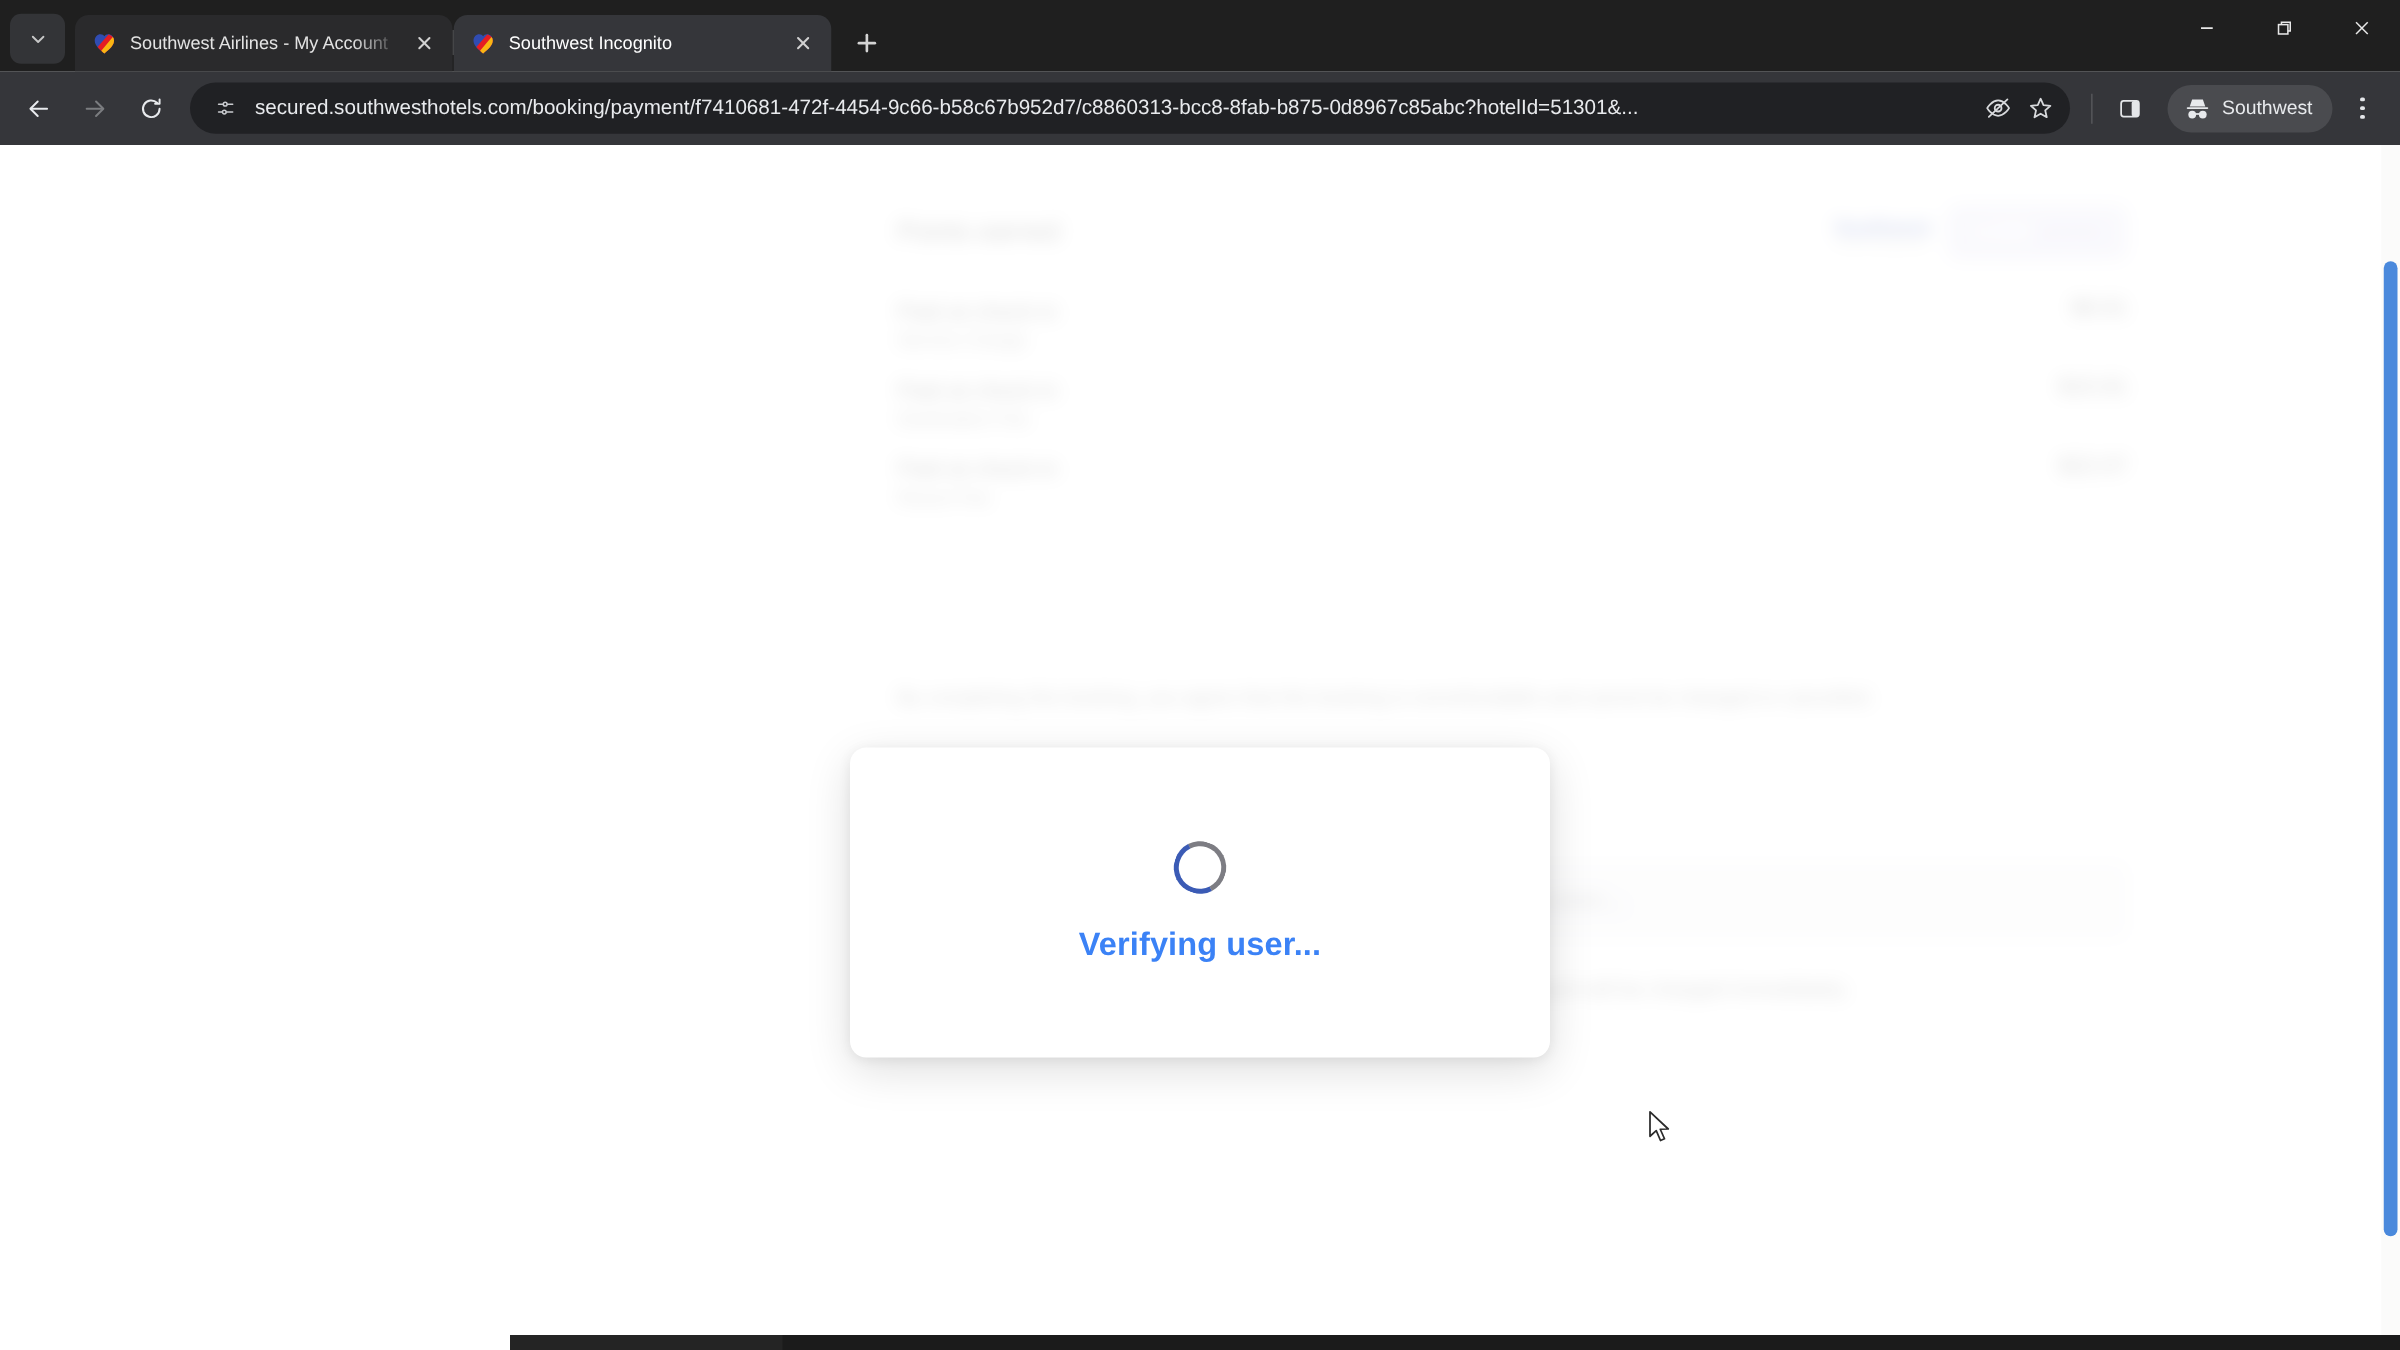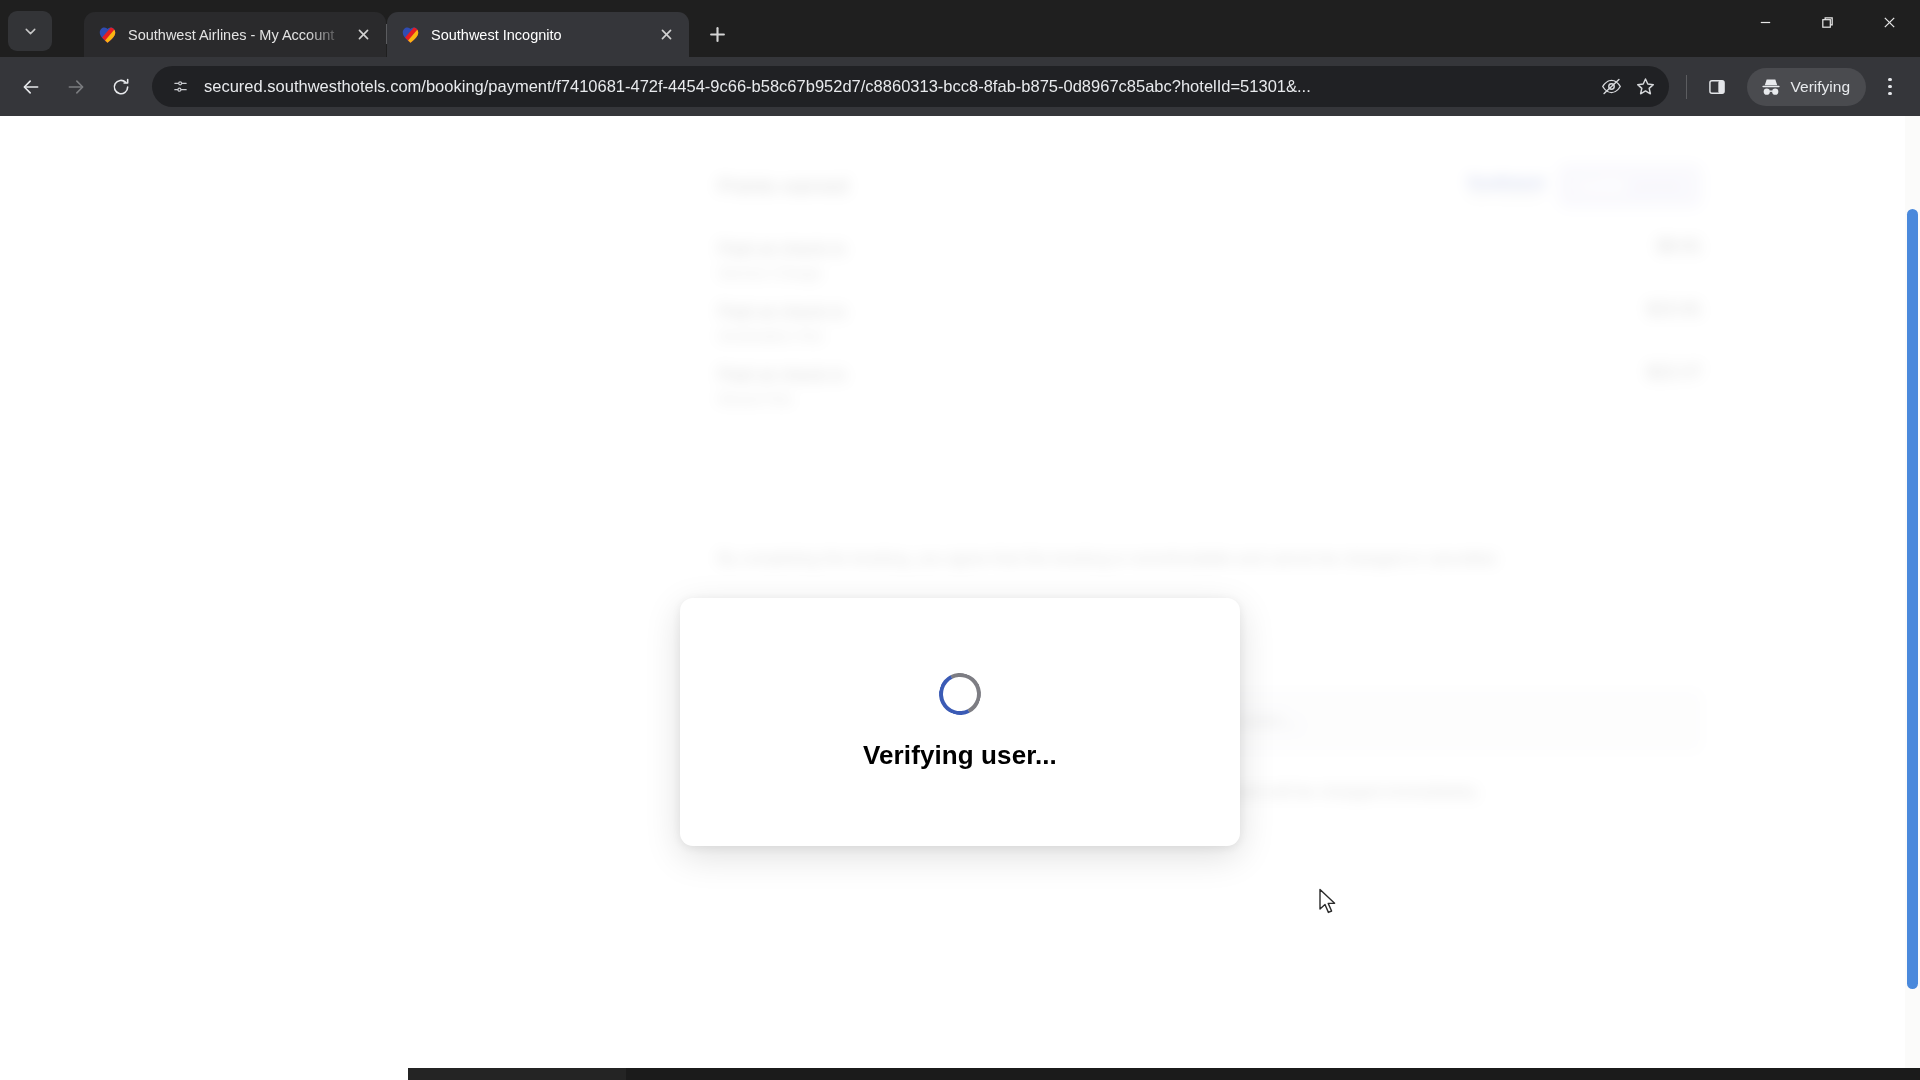--- a/index.html
+++ b/index.html
@@ -21,21 +21,20 @@
     background: #ffffff;
   }
 
   .tabstrip {
     height: 57px;
     background: #1f1f1f;
     display: flex;
     align-items: flex-end;
     padding-left: 8px;
     position: relative;
-    gap: 24px;
   }
 
   .tab-list-btn {
     width: 44px;
     height: 40px;
     margin-bottom: 6px;
     border-radius: 9px;
     background: #333437;
     display: flex;
     align-items: center;
@@ -346,21 +345,21 @@
     border-radius: 50%;
     border: 4.6px solid #7d7d83;
     border-left-color: #3b5bb5;
     border-bottom-color: #3b5bb5;
     transform: rotate(18deg);
   }
 
   .modal-text {
     font-size: 26px;
     font-weight: bold;
-    color: #000000;
+    color: #3b82f6;
     letter-spacing: 0.1px;
   }
 
   
   .scrollbar {
     position: absolute;
     right: 0;
     top: 116px;
     width: 15px;
     height: 964px;
@@ -546,21 +545,21 @@
     </div>
 
     <div class="incognito-pill">
       <svg viewBox="0 0 24 24">
         <path d="M7.3 3.9 h9.4 l2.1 6.1 h-13.6 Z"></path>
         <rect x="2.6" y="10.6" width="18.8" height="1.7" rx="0.85"></rect>
         <circle cx="7.4" cy="17.1" r="3.4"></circle>
         <circle cx="16.6" cy="17.1" r="3.4"></circle>
         <rect x="10.3" y="15.8" width="3.4" height="1.5"></rect>
       </svg>
-      <span>Verifying</span>
+      <span>Southwest</span>
     </div>
 
     <div class="menu-btn">
       <i></i>
       <i></i>
       <i></i>
     </div>
   </div>
 
   <div class="viewport">

